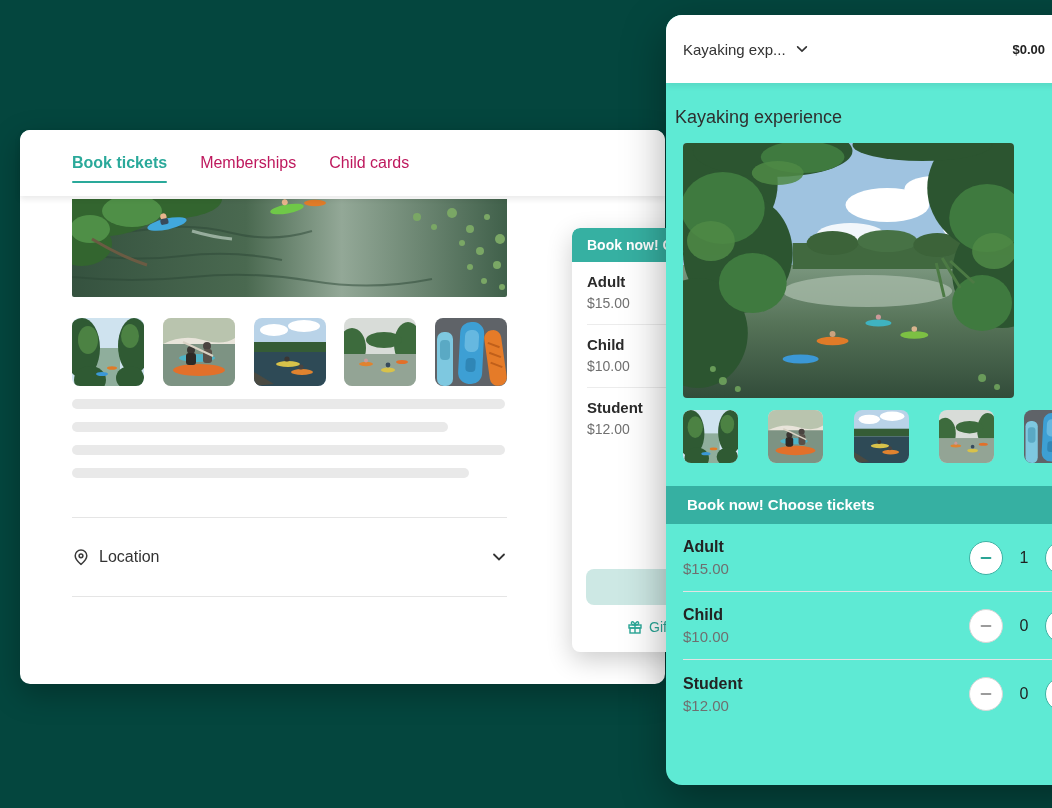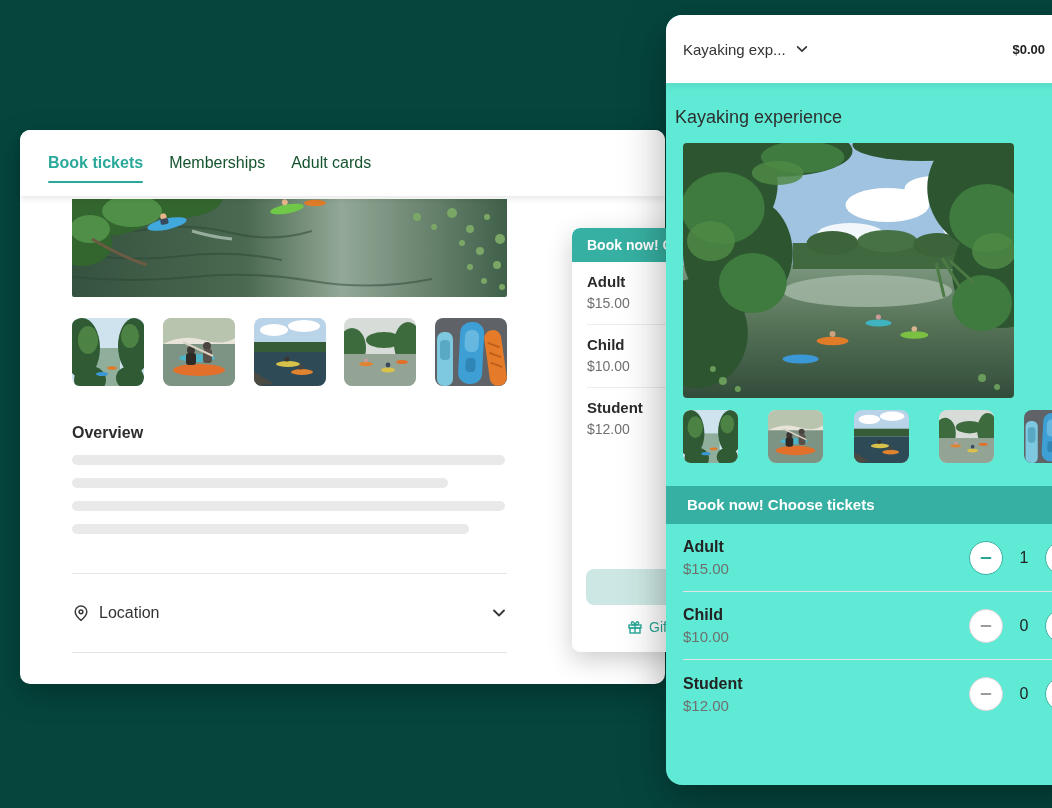--- a/index.html
+++ b/index.html
@@ -8,24 +8,24 @@
   .stage { position:relative; width:1052px; height:808px; background:#04463e; overflow:hidden; }
 
   
   .left-card {
     position:absolute; left:20px; top:130px; width:645px; height:554px;
     background:#fff; border-radius:10px; box-shadow:0 10px 30px rgba(0,0,0,.28);
     z-index:1;
   }
   .tabbar {
     position:relative; height:66px; display:flex; align-items:center;
-    padding-left:28px; gap:26px; background:#fff; border-radius:10px 10px 0 0;
+    padding-left:52px; gap:33px; background:#fff; border-radius:10px 10px 0 0;
     box-shadow:0 3px 6px rgba(0,0,0,.09); z-index:2;
   }
-  .tab { position:relative; font-size:16px; color:#14532d; font-weight:500; height:100%;
+  .tab { position:relative; font-size:16px; color:#be185d; font-weight:500; height:100%;
          display:flex; align-items:center; cursor:pointer; }
   .tab.active { color:#2aa99a; font-weight:600; }
   .tab.active::after { content:""; position:absolute; left:0; right:0; bottom:13px;
          height:2px; background:#2aa99a; border-radius:1px; }
   .left-content { position:absolute; left:52px; top:66px; width:435px; }
   .photo { display:block; }
   .main-crop { width:435px; height:98px; margin-top:3px; border-radius:0 0 2px 2px; overflow:hidden; }
   .thumbs { display:flex; justify-content:space-between; margin-top:21px; }
   .thumbs .thumb { width:72px; height:68px; border-radius:8px; overflow:hidden; cursor:pointer; }
   .overview-h { margin-top:38px; font-size:16px; font-weight:600; color:#2d2d2d; }
@@ -280,21 +280,21 @@
     </symbol>
   </defs>
 </svg>
 
 <div class="stage">
 
   <section class="left-card">
     <nav class="tabbar">
       <div class="tab active">Book tickets</div>
       <div class="tab">Memberships</div>
-      <div class="tab">Adult cards</div>
+      <div class="tab">Child cards</div>
     </nav>
 
     <div class="left-content">
       <svg class="photo main-crop" viewBox="0 0 435 98" preserveAspectRatio="none">
           <use href="#ph-crop"></use>
         </svg>
 
       <div class="thumbs">
         <svg class="photo thumb" viewBox="0 0 72 68" preserveAspectRatio="none">
             <use href="#ph-t1"></use>
@@ -306,21 +306,20 @@
             <use href="#ph-t3"></use>
           </svg>
         <svg class="photo thumb" viewBox="0 0 72 68" preserveAspectRatio="none">
             <use href="#ph-t4"></use>
           </svg>
         <svg class="photo thumb" viewBox="0 0 72 68" preserveAspectRatio="none">
             <use href="#ph-t5"></use>
           </svg>
       </div>
 
-      <h2 class="overview-h">Overview</h2>
       <div class="bar" style="width:433px"></div>
       <div class="bar" style="width:376px"></div>
       <div class="bar" style="width:433px"></div>
       <div class="bar" style="width:397px"></div>
 
       <div class="divider div-1"></div>
 
       <div class="location-row">
         <div class="location-left">
           <svg class="icon" width="18" height="18" viewBox="0 0 18 18" fill="none" stroke="#3a3a3a" stroke-width="1.5">

